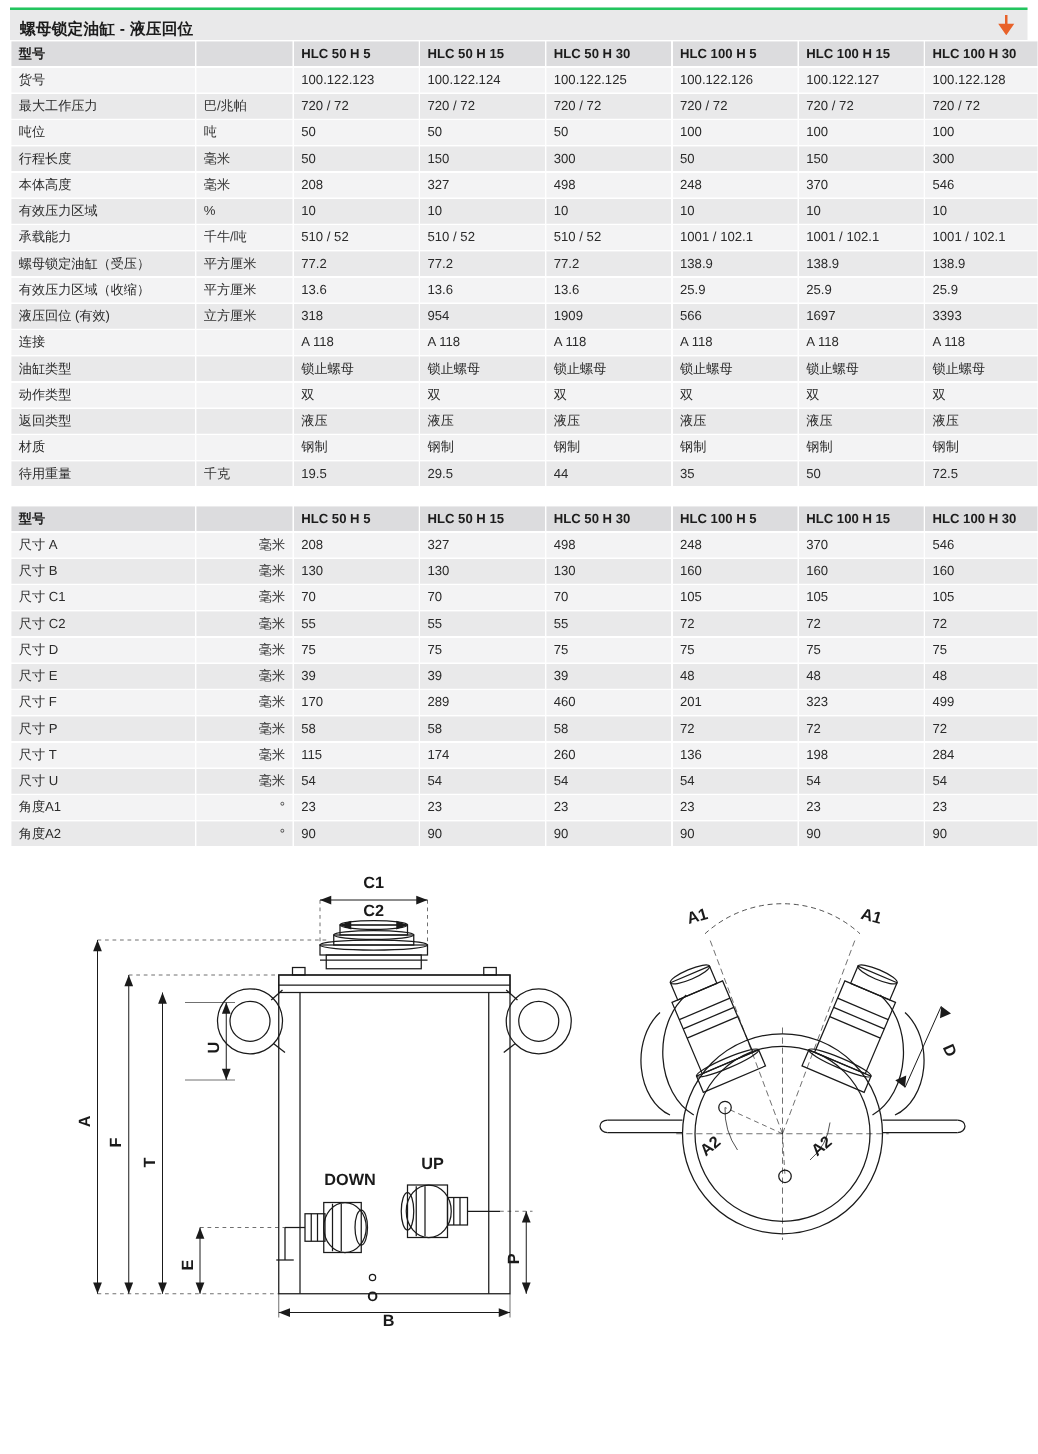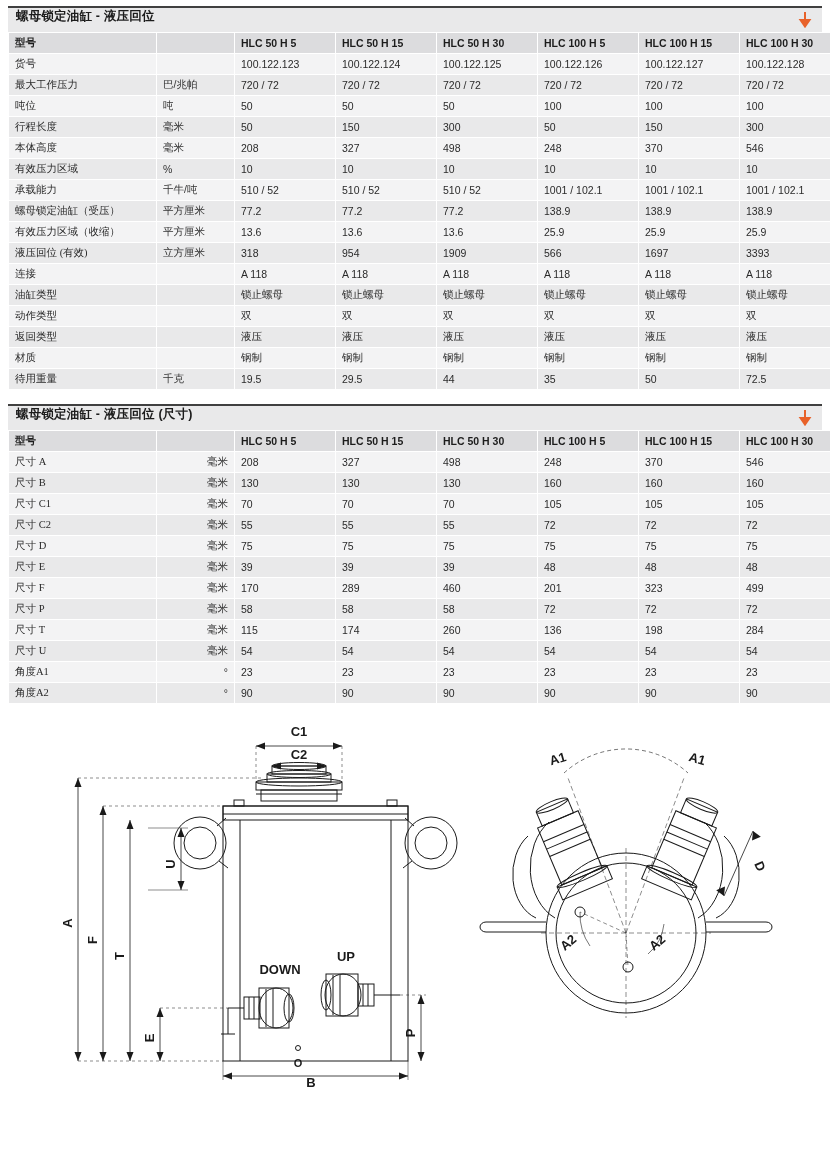--- a/index.html
+++ b/index.html
@@ -14,23 +14,23 @@
     position: relative;
     overflow: hidden;
   }
   .page { padding: 6px 8px 0 8px; }
 
   
   .block { margin-bottom: 14px; }
 
   .block-head {
     background: #e9e9ea;
-    border-top: 2px solid #404040;
+    border-top: 2px solid #22c55e;
     display: flex;
-    align-items: flex-start;
+    align-items: flex-end;
     height: 26px;
     padding: 0 8px;
     position: relative;
   }
   .block-head .title {
     font-size: 12.5px;
     font-weight: bold;
     color: #1c1c1c;
     letter-spacing: 0.2px;
   }
@@ -63,21 +63,21 @@
   table.spec tr.odd td { background: #e9e9ea; }
   table.spec tr.even td { background: #f3f3f4; }
 
   table.spec tr.hdr td {
     background: #dcdcde;
     font-weight: bold;
     color: #1c1c1c;
     font-size: 10.5px;
   }
 
-  td.c-label { width: 148px; font-family: Liberation Serif, serif; }
+  td.c-label { width: 148px; }
   td.c-unit  { width: 78px; text-align: right; padding-right: 8px; color: #333; }
   td.c-val   { width: 101px; }
 
   
   table.dims td.c-label { width: 148px; }
   table.dims td.c-unit  { width: 78px; text-align: right; }
 
   
   .drawing {
     width: 814px;
@@ -292,26 +292,20 @@
           <td class="c-val">44</td>
           <td class="c-val">35</td>
           <td class="c-val">50</td>
           <td class="c-val">72.5</td>
         </tr>
       </tbody>
     </table>
   </div>
 
   <div class="block">
-    <div class="block-head">
-      <span class="title">螺母锁定油缸 - 液压回位 (尺寸)</span>
-      <svg class="arrow-down" viewBox="0 0 14 16">
-        <path d="M7 0 L7 10 M2.5 8 L7 14.5 L11.5 8 Z" stroke="#e8622a" stroke-width="2" fill="#e8622a"></path>
-      </svg>
-    </div>
     <table class="spec dims">
       <colgroup>
         <col style="width:148px">
           <col style="width:78px">
         <col>
           <col>
           <col>
           <col>
           <col>
           <col>

